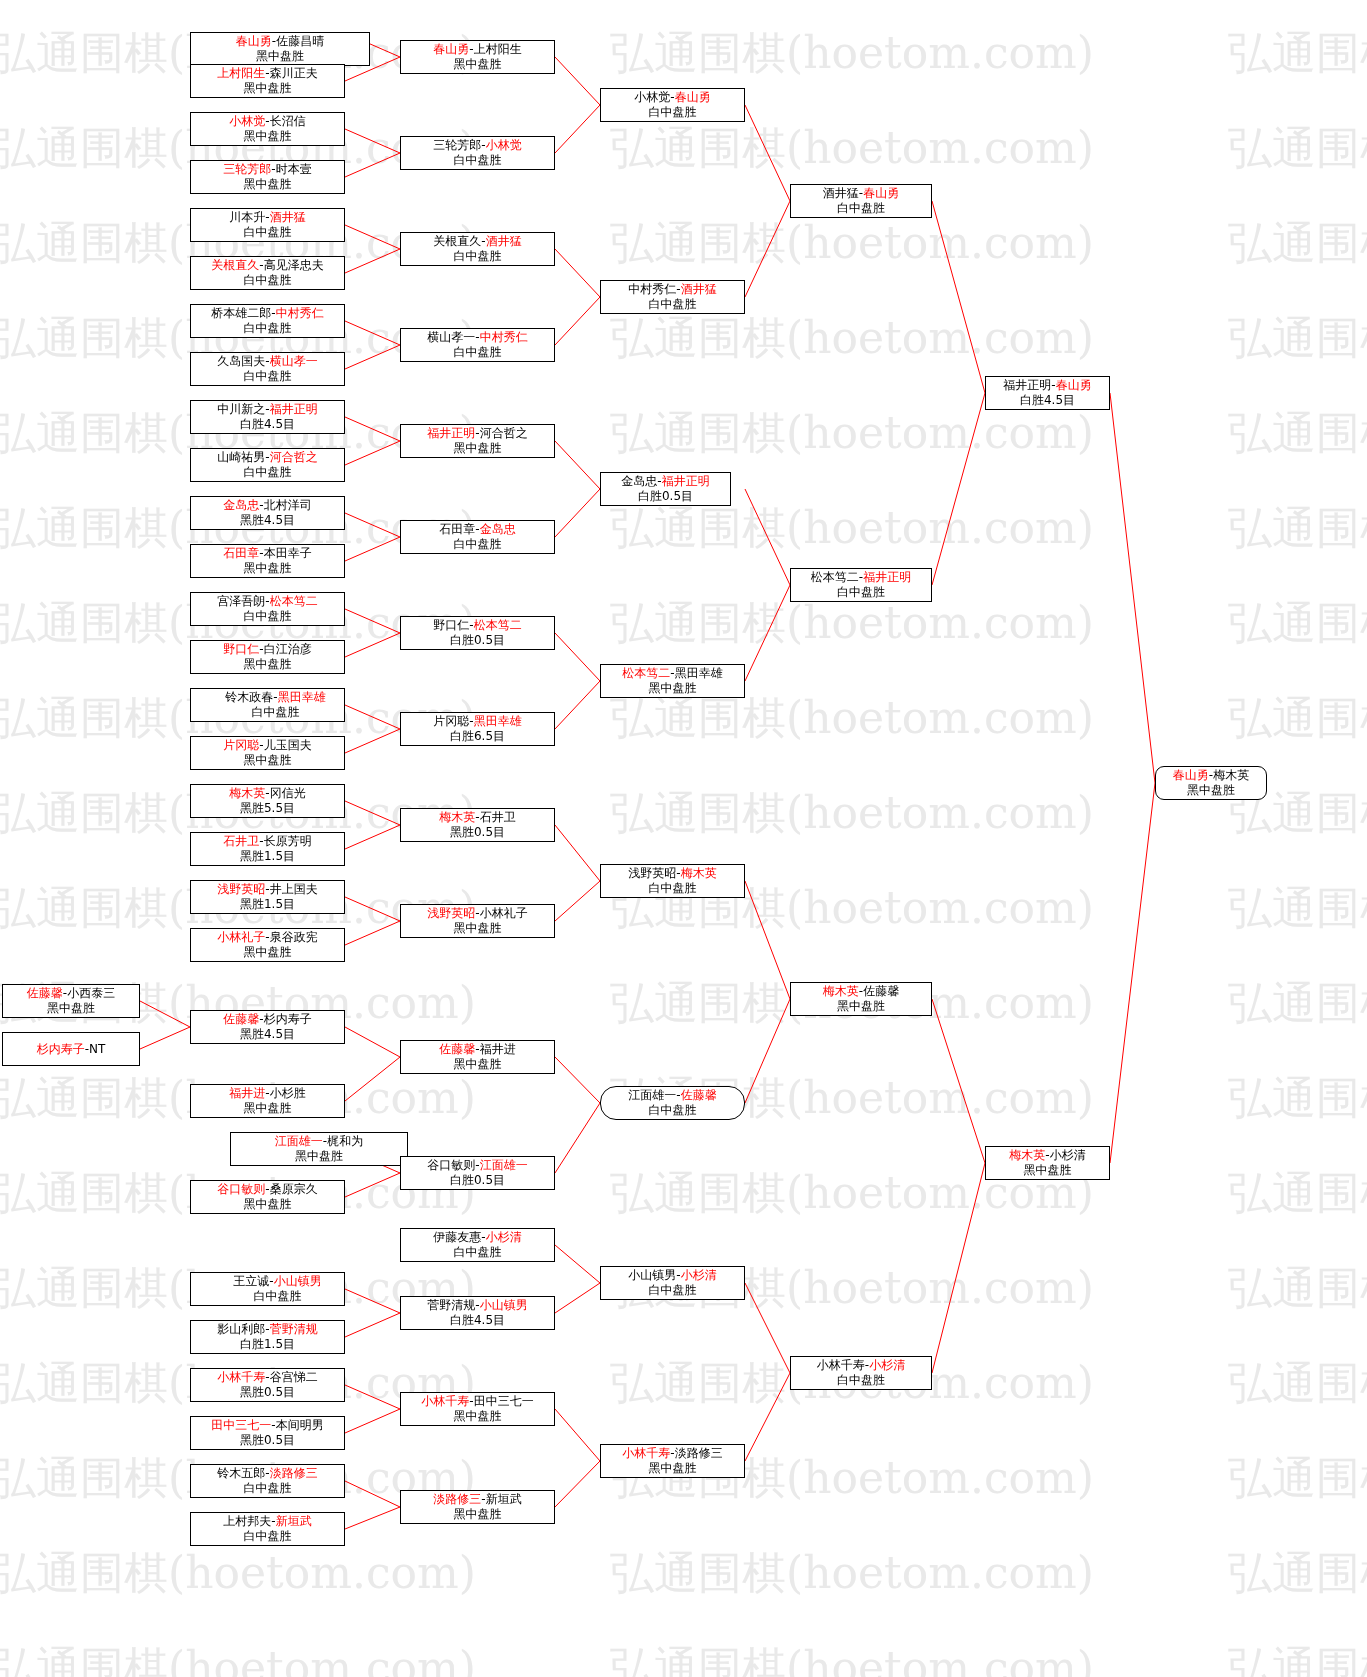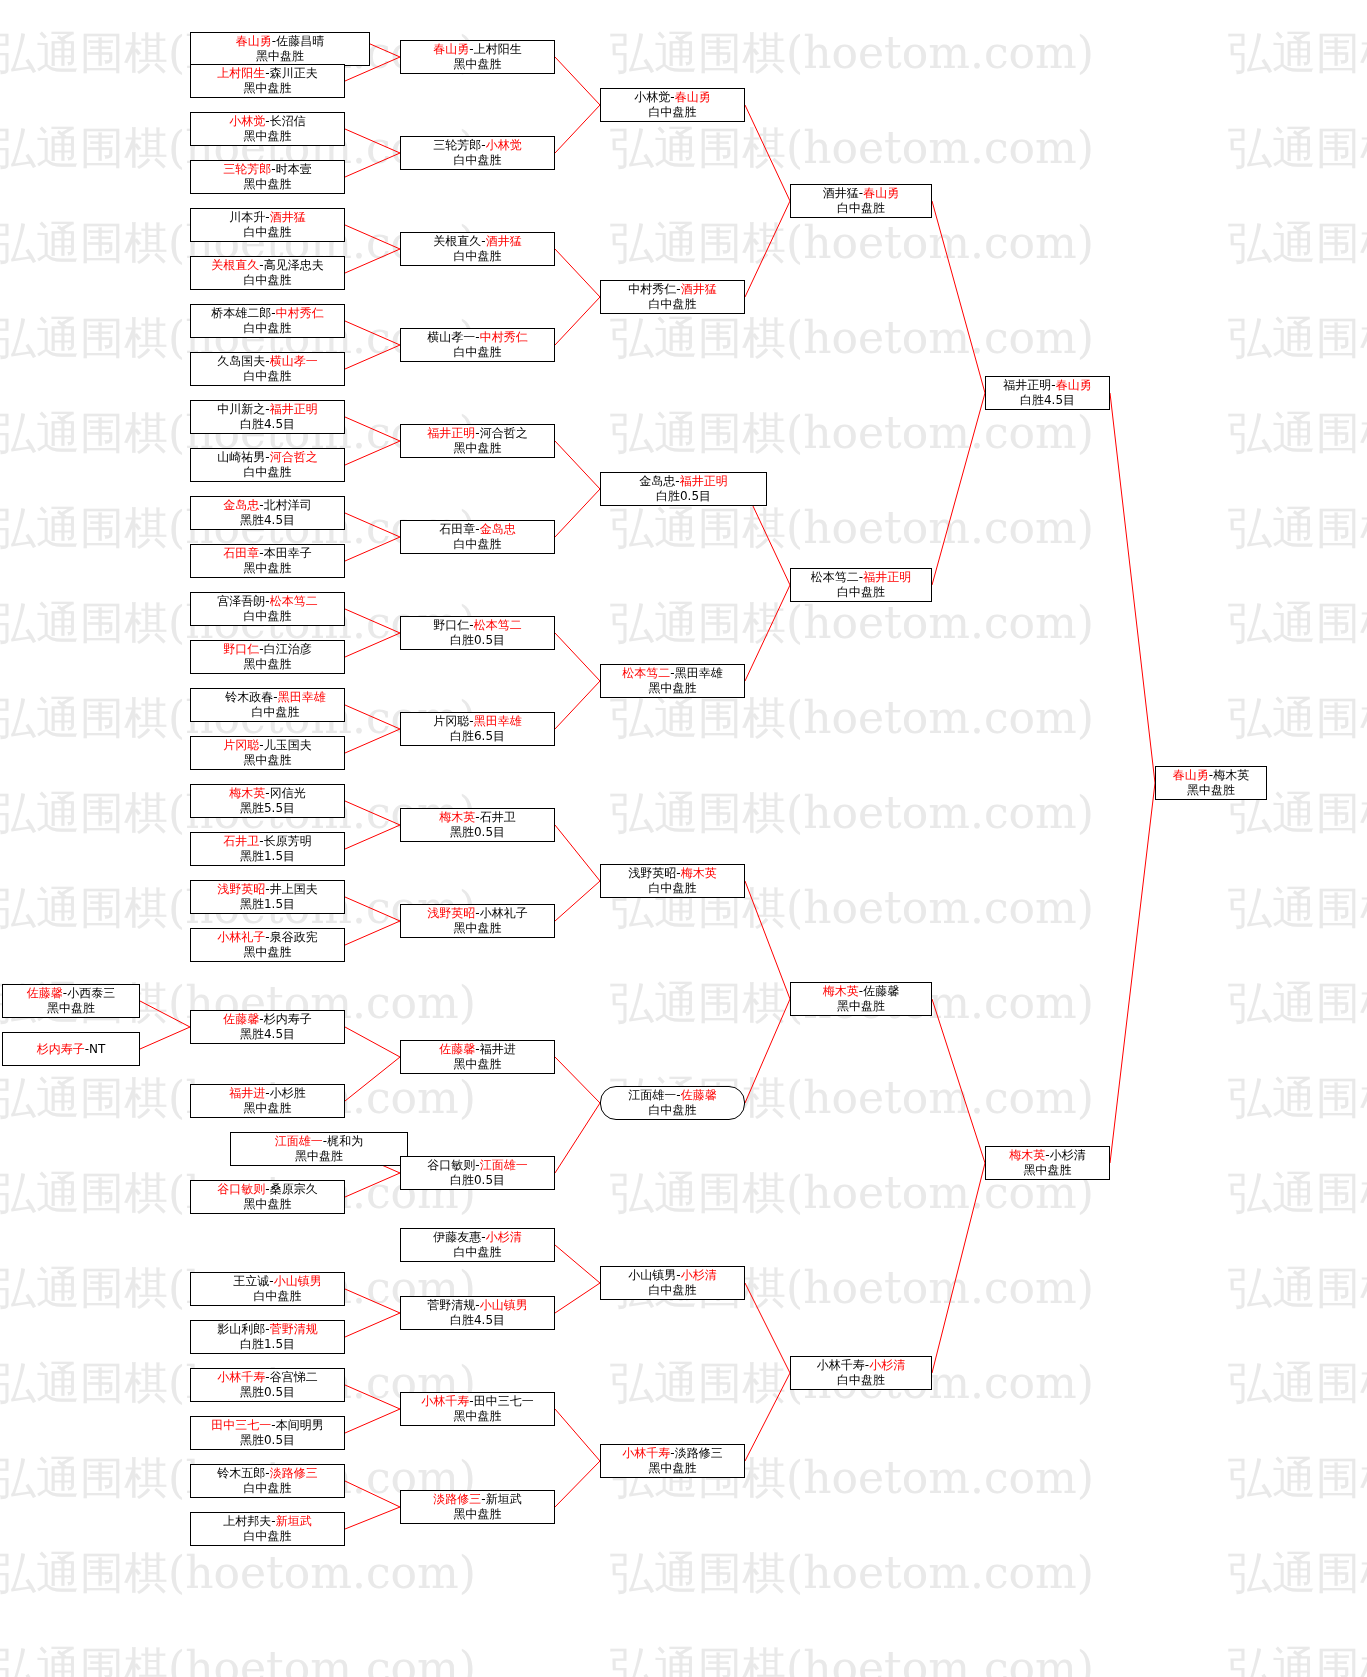--- a/index.html
+++ b/index.html
@@ -364,21 +364,21 @@
         <div class="match-result">黑中盘胜</div>
       </div>
       <div class="match-box" style="left: 600px; top: 88px; width: 145px;">
         <div class="match-names"><span>小林觉</span><span>-</span><span class="win">春山勇</span></div>
         <div class="match-result">白中盘胜</div>
       </div>
       <div class="match-box" style="left: 600px; top: 280px; width: 145px;">
         <div class="match-names"><span>中村秀仁</span><span>-</span><span class="win">酒井猛</span></div>
         <div class="match-result">白中盘胜</div>
       </div>
-      <div class="match-box" style="left: 600px; top: 472px; width: 167px;">
+      <div class="match-box" style="left: 600px; top: 472px; width: 131px;">
         <div class="match-names"><span>金岛忠</span><span>-</span><span class="win">福井正明</span></div>
         <div class="match-result">白胜0.5目</div>
       </div>
       <div class="match-box" style="left: 600px; top: 664px; width: 145px;">
         <div class="match-names"><span class="win">松本笃二</span><span>-</span><span>黑田幸雄</span></div>
         <div class="match-result">黑中盘胜</div>
       </div>
       <div class="match-box" style="left: 600px; top: 864px; width: 145px;">
         <div class="match-names"><span>浅野英昭</span><span>-</span><span class="win">梅木英</span></div>
         <div class="match-result">白中盘胜</div>
@@ -412,18 +412,18 @@
         <div class="match-result">白中盘胜</div>
       </div>
       <div class="match-box" style="left: 985px; top: 376px; width: 125px;">
         <div class="match-names"><span>福井正明</span><span>-</span><span class="win">春山勇</span></div>
         <div class="match-result">白胜4.5目</div>
       </div>
       <div class="match-box" style="left: 985px; top: 1146px; width: 125px;">
         <div class="match-names"><span class="win">梅木英</span><span>-</span><span>小杉清</span></div>
         <div class="match-result">黑中盘胜</div>
       </div>
-      <div class="match-box" style="left: 1155px; top: 766px; width: 112px;">
+      <div class="match-box" style="left: 1155px; top: 766px; width: 112px; border-radius: 9px;">
         <div class="match-names"><span class="win">春山勇</span><span>-</span><span>梅木英</span></div>
         <div class="match-result">黑中盘胜</div>
       </div>
     </div>
 </div>
 
 </body></html>

